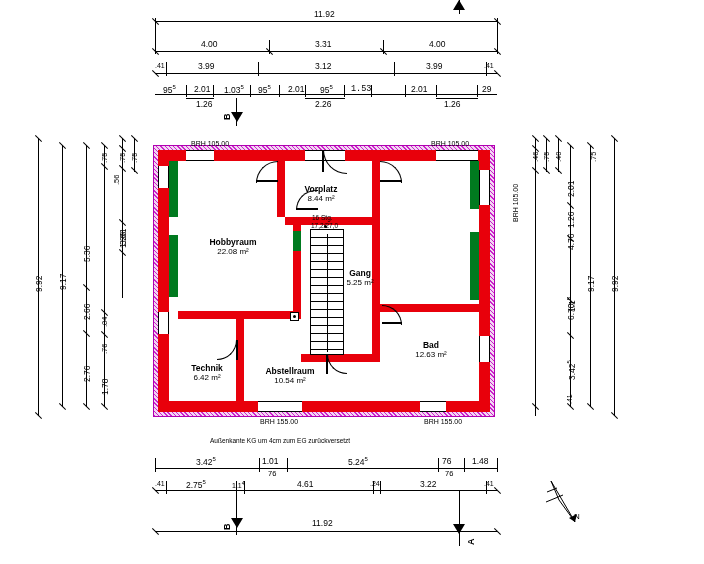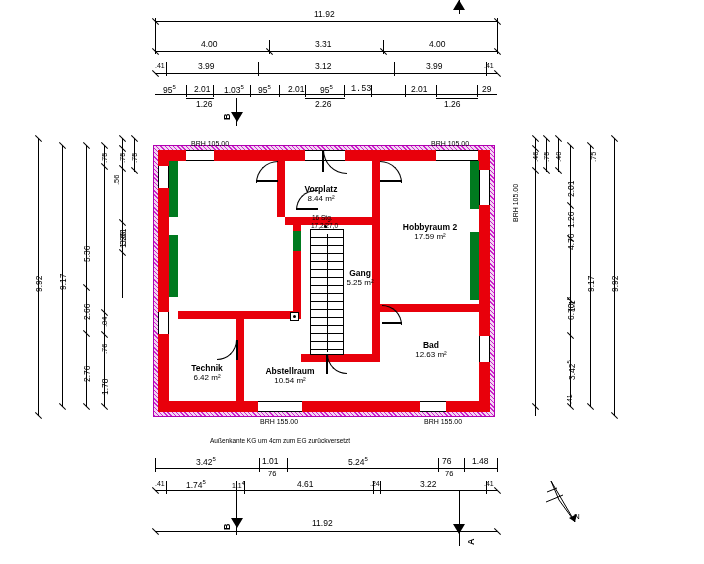--- a/index.html
+++ b/index.html
@@ -459,23 +459,23 @@
   <div class="arrowdot" style="left:324px; top:225px;"></div>
 
   <div class="sq-mark" style="left:290px; top:312px; width:9px; height:9px;">
       <i></i>
     </div>
 
   <div class="room" style="left:288px; top:184px; width:66px;">
     <div class="nm">Vorplatz</div>
     <div class="ar">8.44 m²</div>
   </div>
-  <div class="room" style="left:385px; top:222px; width:90px;">
-    <div class="nm">Hobbyraum 2</div>
-    <div class="ar">17.59 m²</div>
+  <div class="room" style="left:188px; top:237px; width:90px;">
+    <div class="nm">Hobbyraum</div>
+    <div class="ar">22.08 m²</div>
   </div>
   <div class="room" style="left:336px; top:268px; width:48px;">
     <div class="nm">Gang</div>
     <div class="ar">5.25 m²</div>
   </div>
   <div class="room" style="left:398px; top:340px; width:66px;">
     <div class="nm">Bad</div>
     <div class="ar">12.63 m²</div>
   </div>
   <div class="room" style="left:178px; top:363px; width:58px;">
@@ -521,21 +521,21 @@
 
   <div class="hline" style="left:155px; top:490px; width:342px;"></div>
   <div class="vline" style="left:166px; top:481px; height:13px;"></div>
   <div class="vline" style="left:236px; top:481px; height:13px;"></div>
   <div class="vline" style="left:244px; top:481px; height:13px;"></div>
   <div class="vline" style="left:373px; top:481px; height:13px;"></div>
   <div class="vline" style="left:380px; top:481px; height:13px;"></div>
   <div class="vline" style="left:486px; top:481px; height:13px;"></div>
   <div class="dim" style="left:155px; top:480px; font-size:7px;">.41</div>
   <div class="dim" style="left:186px; top:479px;">
-    <span>1.74</span><sup style="font-size:6px">5</sup>
+    <span>2.75</span><sup style="font-size:6px">5</sup>
   </div>
   <div class="dim" style="left:232px; top:480px; font-size:7px;">
     <span>1.1</span><sup style="font-size:5.5px">4</sup>
   </div>
   <div class="dim" style="left:297px; top:479px;">4.61</div>
   <div class="dim" style="left:370px; top:480px; font-size:7px;">.24</div>
   <div class="dim" style="left:420px; top:479px;">3.22</div>
   <div class="dim" style="left:484px; top:480px; font-size:7px;">.41</div>
   <div class="tick" style="left:151px; top:490px;"></div>
   <div class="tick" style="left:493px; top:490px;"></div>

